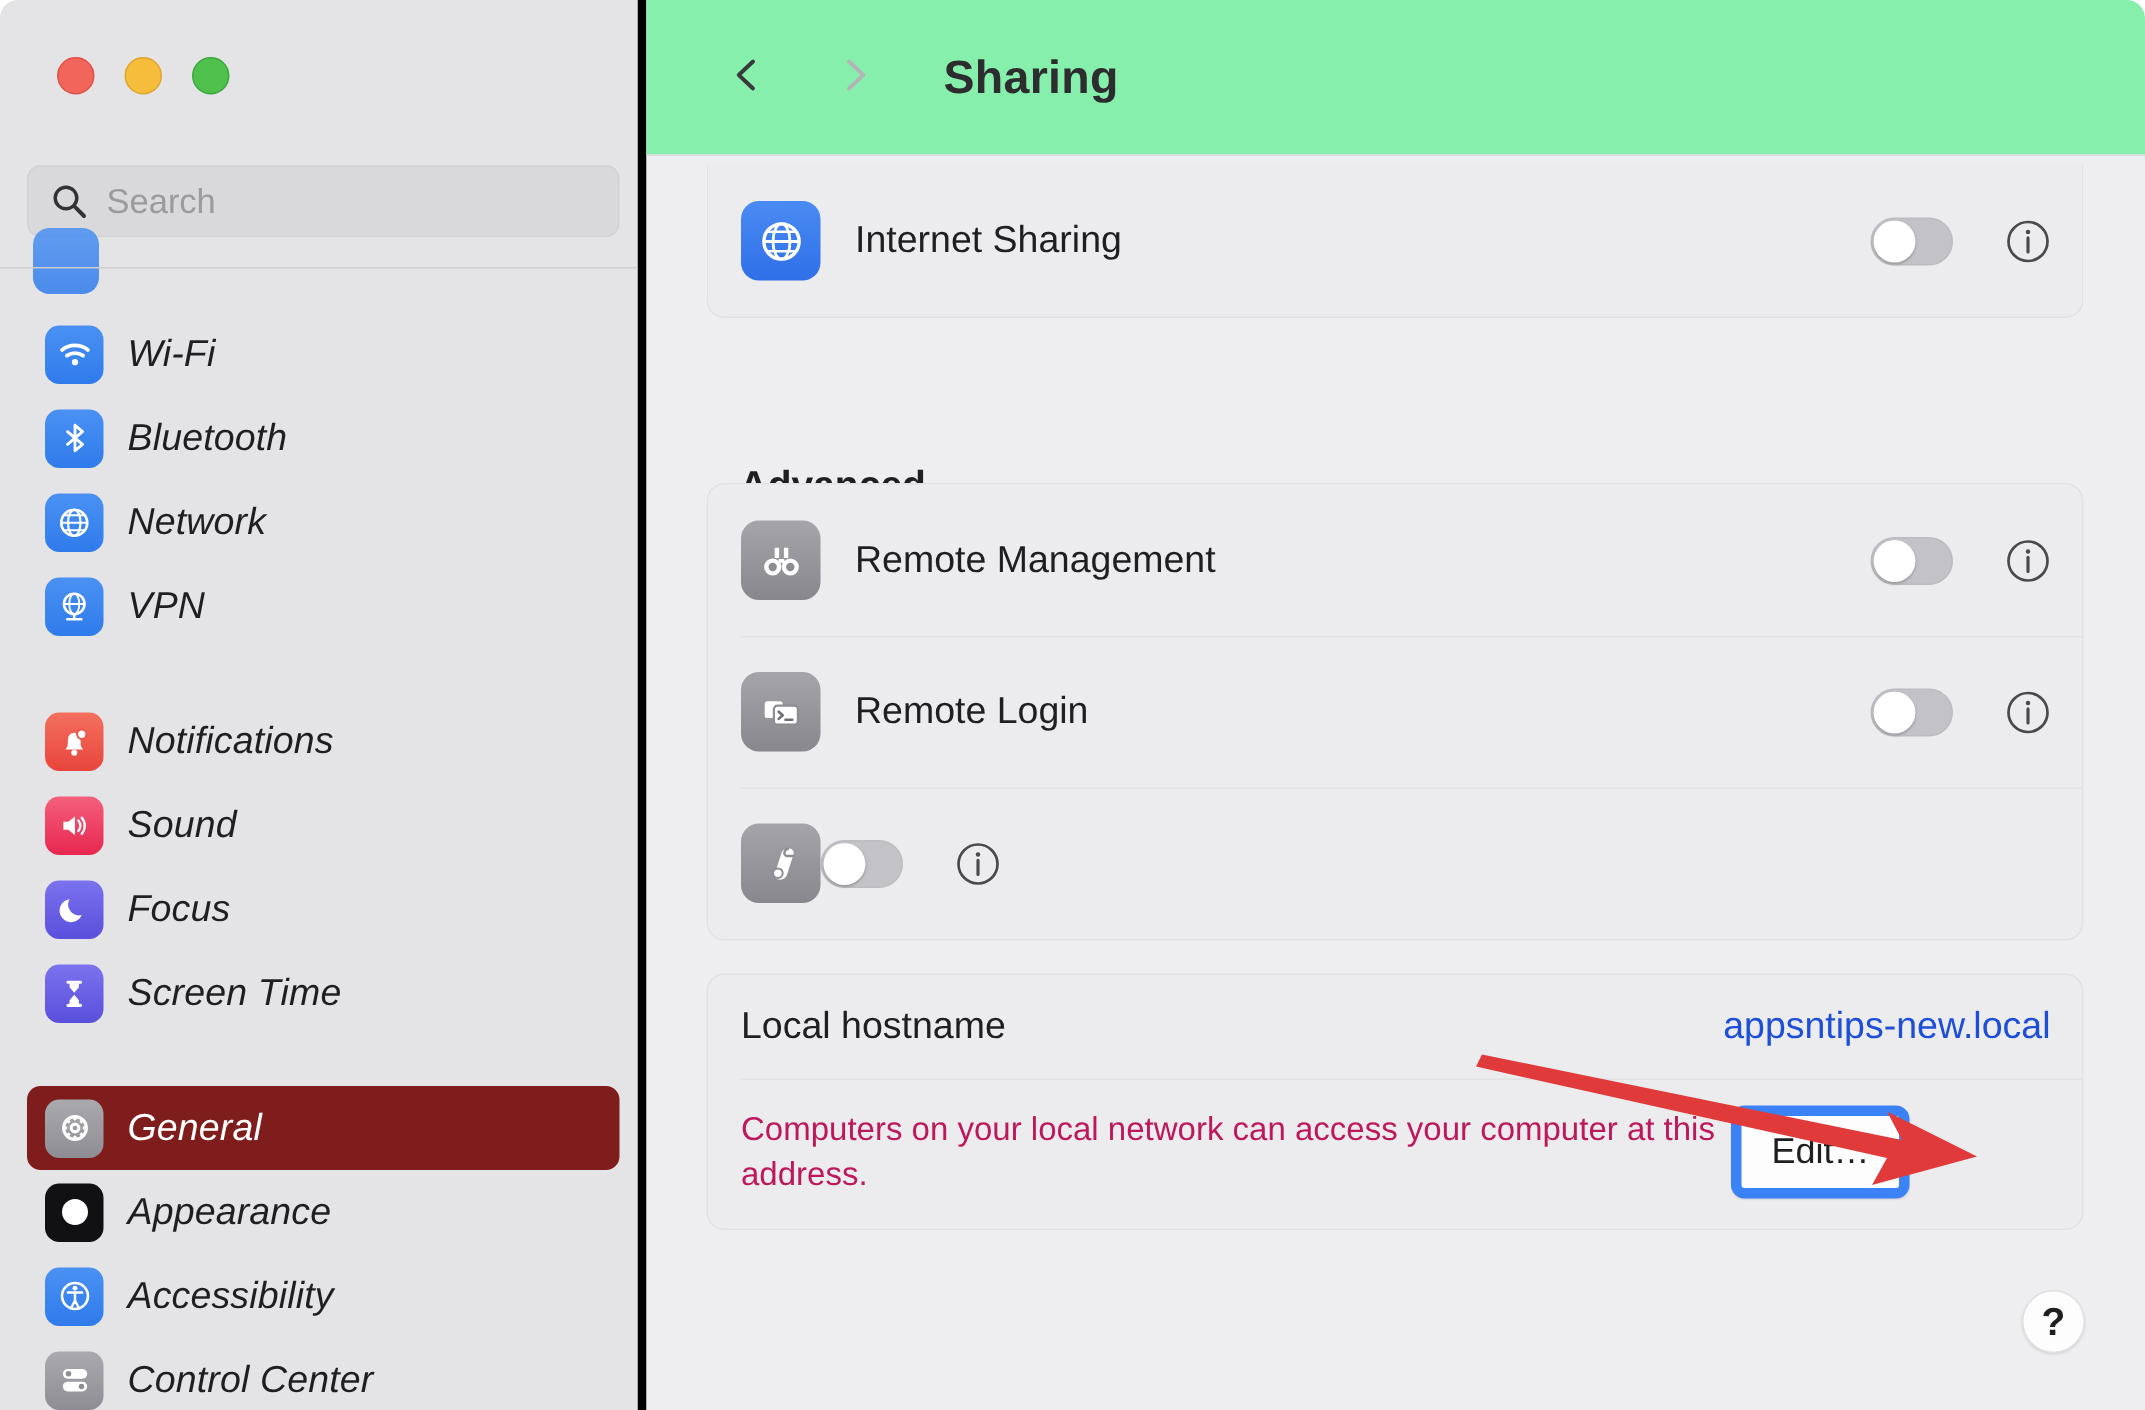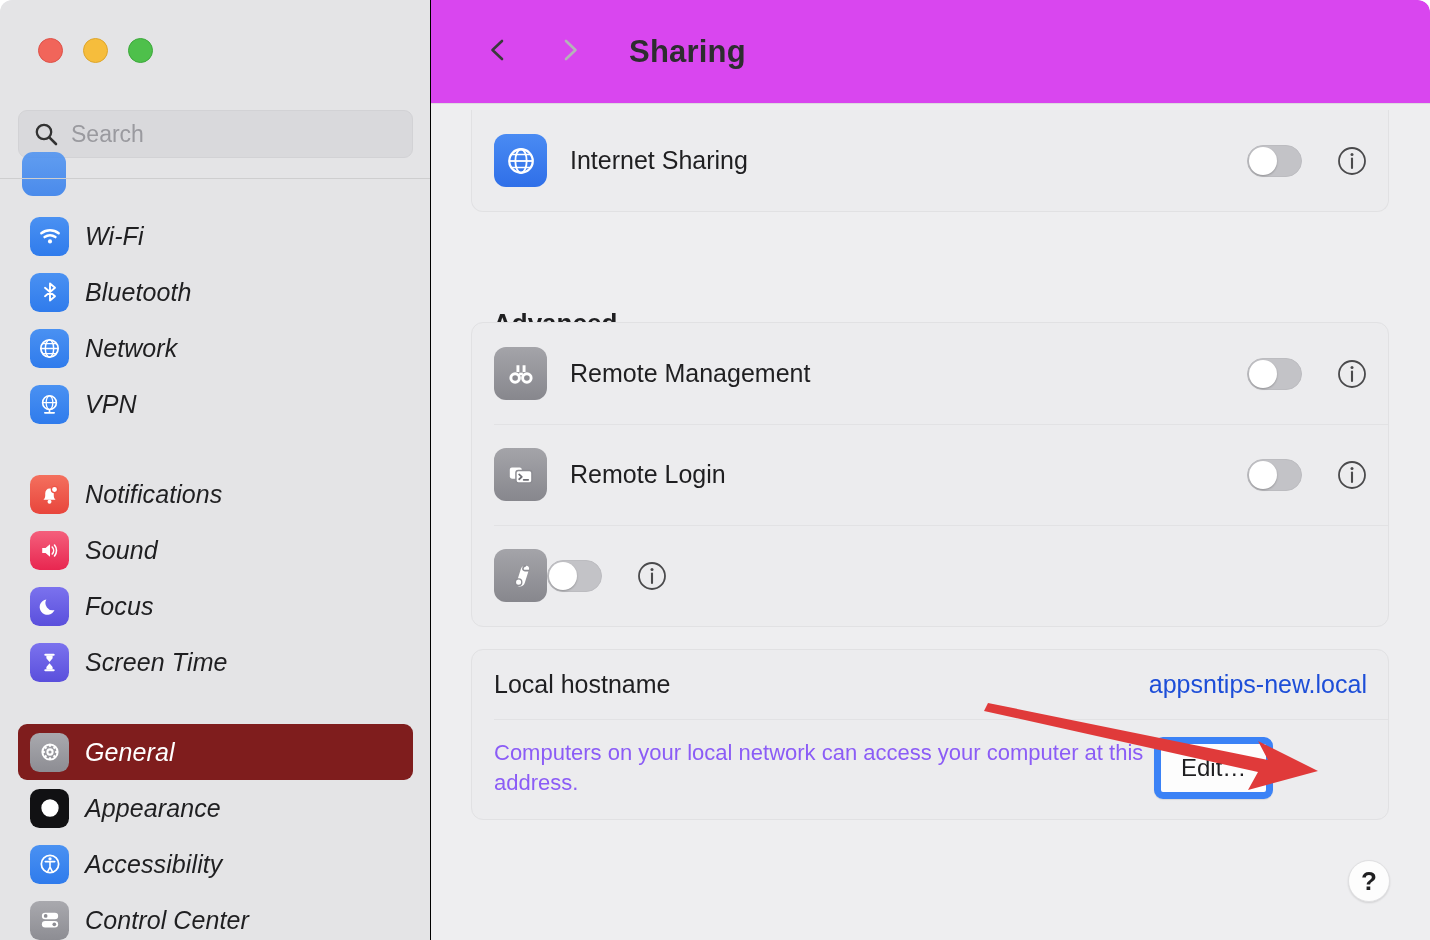--- a/index.html
+++ b/index.html
@@ -18,21 +18,21 @@
     border-top-right-radius: 12px;
     overflow: hidden;
   }
 
   
   .sidebar {
     position: absolute; left: 0; top: 0;
     width: 431px; height: 940px;
     background: #e4e4e6;
     border-top-left-radius: 12px;
-    border-right: 1px solid #000000;
+    border-right: 6px solid #000000;
     overflow: hidden;
   }
   .traffic {
     position: absolute; left: 38px; top: 38px;
     display: flex; gap: 20px;
   }
   .light { width: 25px; height: 25px; border-radius: 50%; }
   .light.red    { background: #f1655a; border: 1px solid #de5249; }
   .light.yellow { background: #f6bd3c; border: 1px solid #dea62c; }
   .light.green  { background: #4ec04b; border: 1px solid #3ca93b; }
@@ -81,21 +81,21 @@
   .ic {
     width: 39px; height: 39px; border-radius: 9.5px; flex: none;
     display: flex; align-items: center; justify-content: center;
     overflow: hidden;
   }
 
   
   .header {
     position: absolute; left: 431px; top: 0;
     width: 999px; height: 103px;
-    background: #d946ef;
+    background: #86efac;
     border-top-right-radius: 12px;
     display: flex; align-items: center;
   }
   .nav-btn {
     width: 54px; height: 54px;
     display: flex; align-items: center; justify-content: center;
     background: transparent; border: none;
   }
   .nav-btn.back { margin-left: 40px; }
   .nav-btn.fwd  { margin-left: 18px; }
@@ -169,21 +169,21 @@
   .host-value { font-size: 25px; color: #1d4ed8; }
   .host-desc-row {
     display: flex; align-items: center;
     padding: 18px 21px 20px 22px; position: relative;
   }
   .host-desc-row::before {
     content: ""; position: absolute; left: 22px; right: 0; top: 0;
     height: 1px; background: #e2e2e4;
   }
   .host-desc {
-    font-size: 22px; color: #8b5cf6; line-height: 30px;
+    font-size: 22px; color: #be185d; line-height: 30px;
     max-width: 660px; flex: 1;
   }
   .edit-btn {
     font-family: inherit; font-size: 24px; color: #1f1f21;
     background: #fdfdfd; border: 7px solid #3b82f6;
     border-radius: 9px; padding: 10px 20px;
     box-shadow: 0 1px 1px rgba(0,0,0,.09);
     white-space: nowrap;
   }
 

